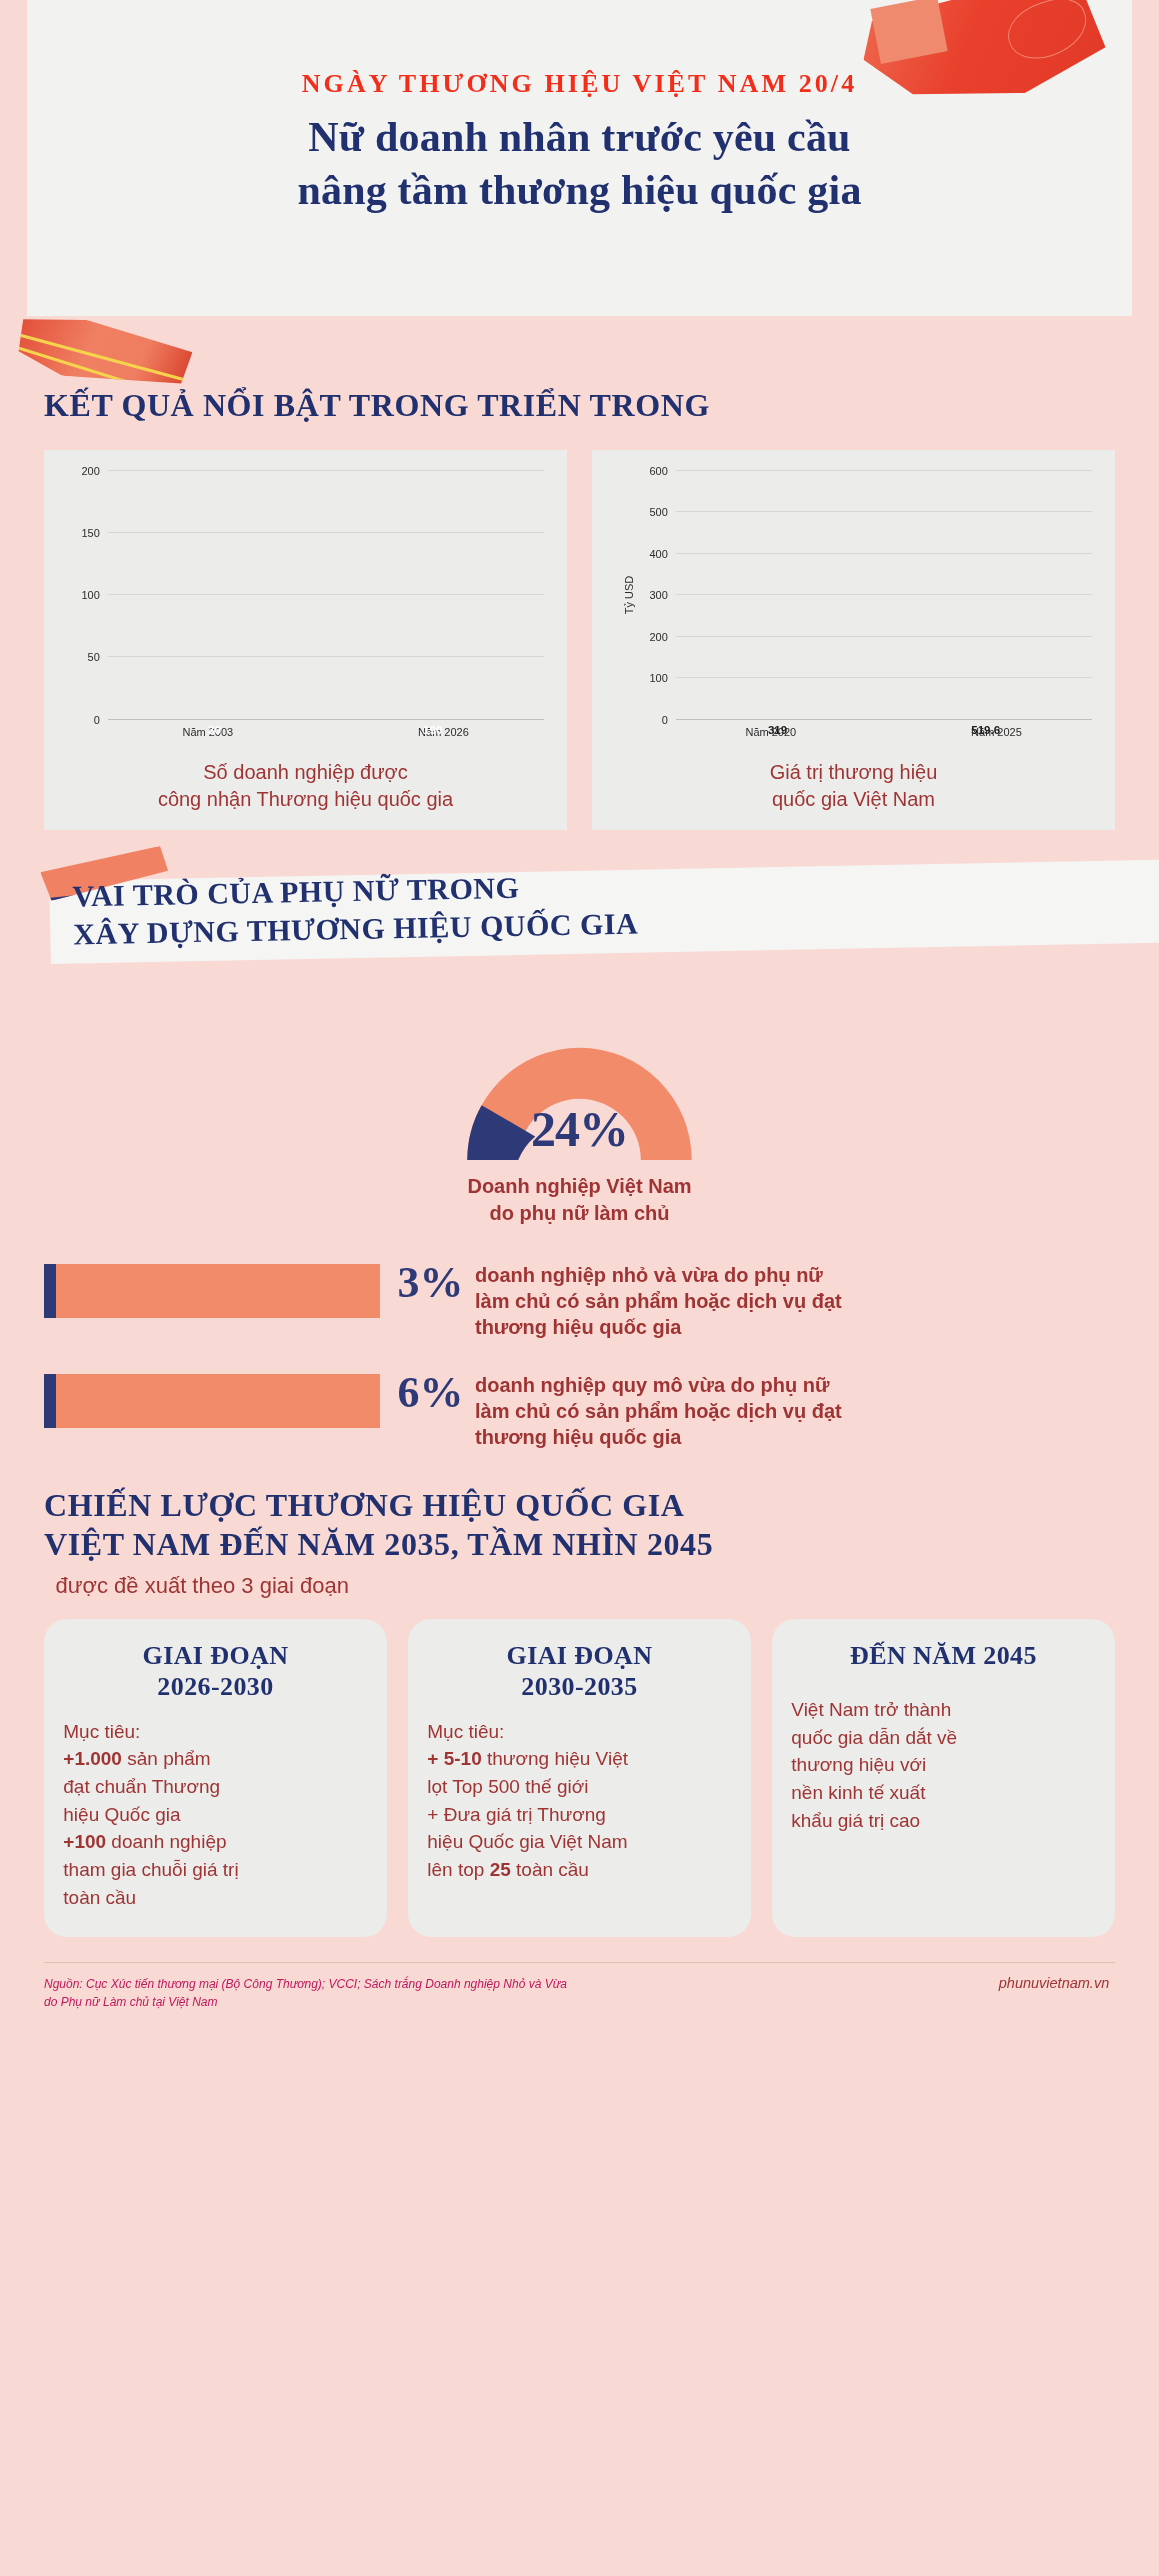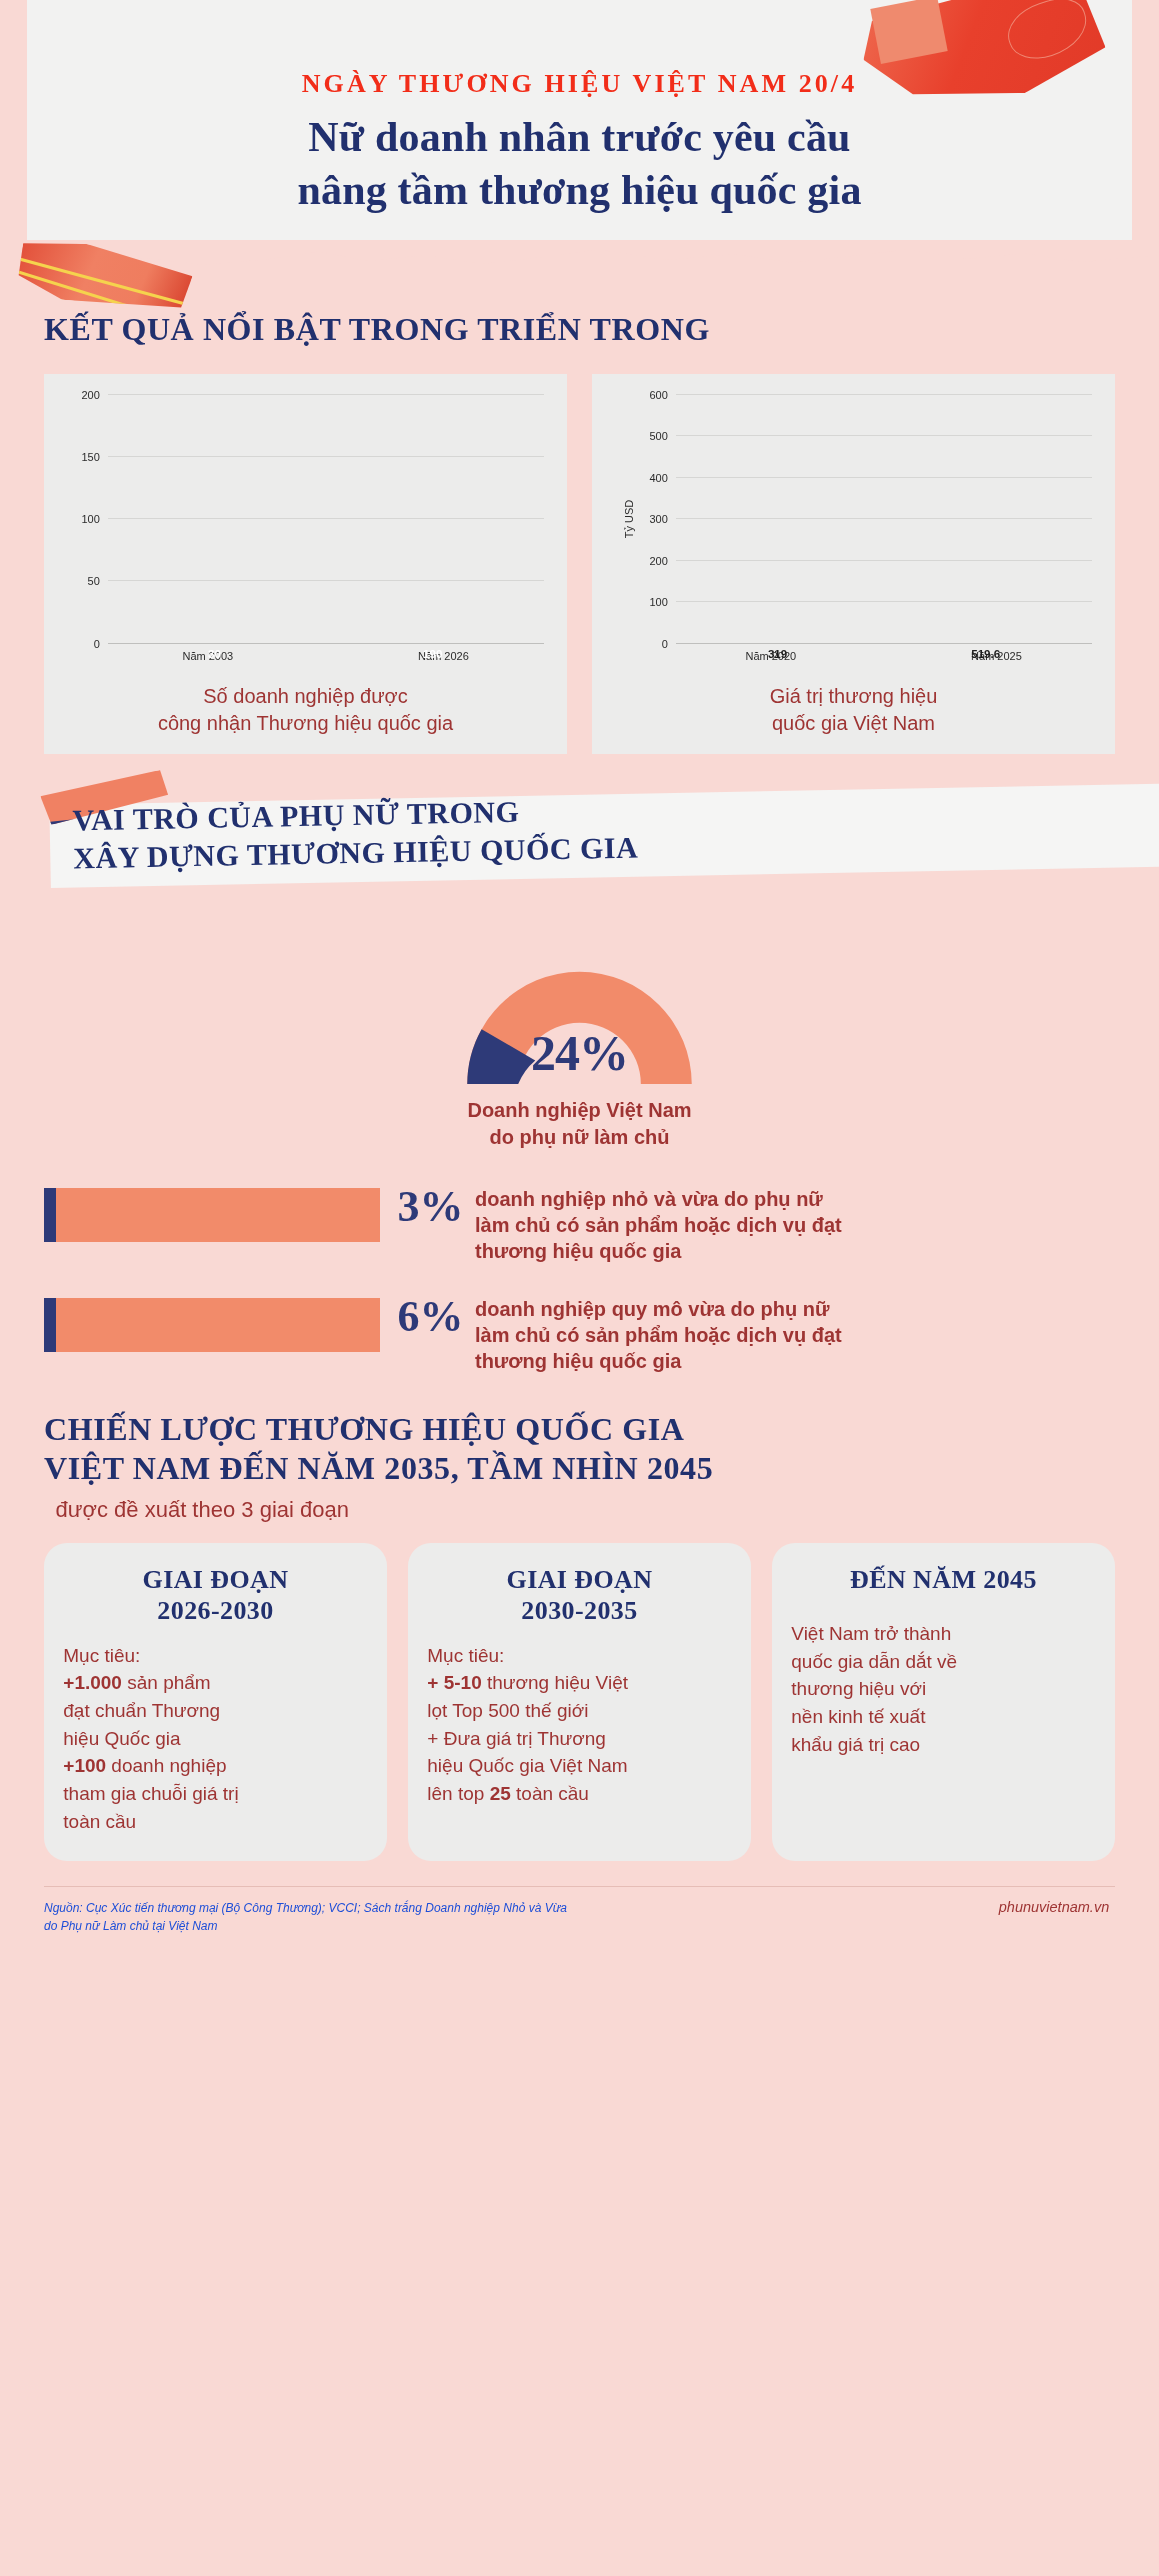--- a/index.html
+++ b/index.html
@@ -11,21 +11,21 @@
     height: 2576px;
     position: relative;
     overflow: hidden;
   }
 
   
   .header {
     position: relative;
     margin: 0 27px;
     background: #f2f2f1;
-    height: 240px;
+    height: 316px;
     overflow: hidden;
   }
   .header-inner {
     position: relative;
     z-index: 3;
     padding-top: 71px;
     text-align: center;
   }
   .eyebrow {
     font-family: "Liberation Serif", serif;
@@ -325,21 +325,21 @@
     align-items: flex-start;
     justify-content: space-between;
     position: relative;
     padding-top: 13.5px;
   }
   .footer::before {
     content:"";
     position:absolute; left:0; right:0; top:0; height:1px; background:#e6bdb6;
   }
   .source {
-    color: #1d4ed8;
+    color: #be185d;
     font-size: 12px;
     font-style: italic;
     line-height: 1.5;
     max-width: 676px;
   }
   .site {
     color: #9e3433;
     font-size: 14.5px;
     font-style: italic;
     white-space: nowrap;

